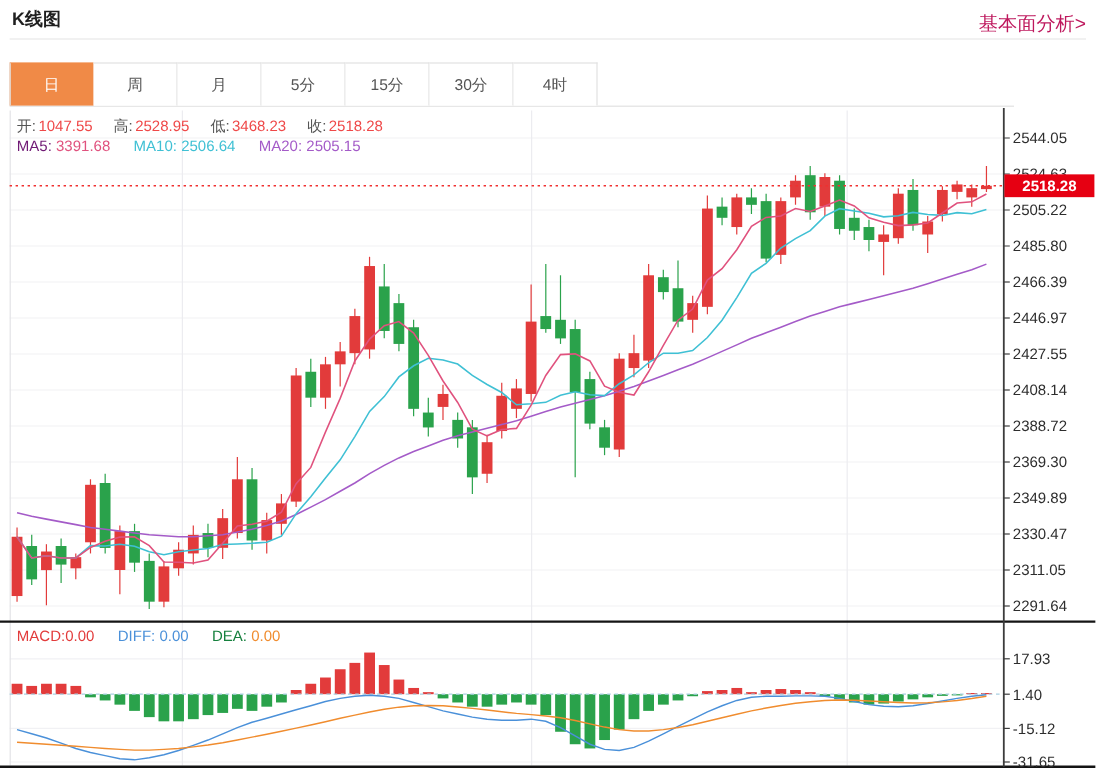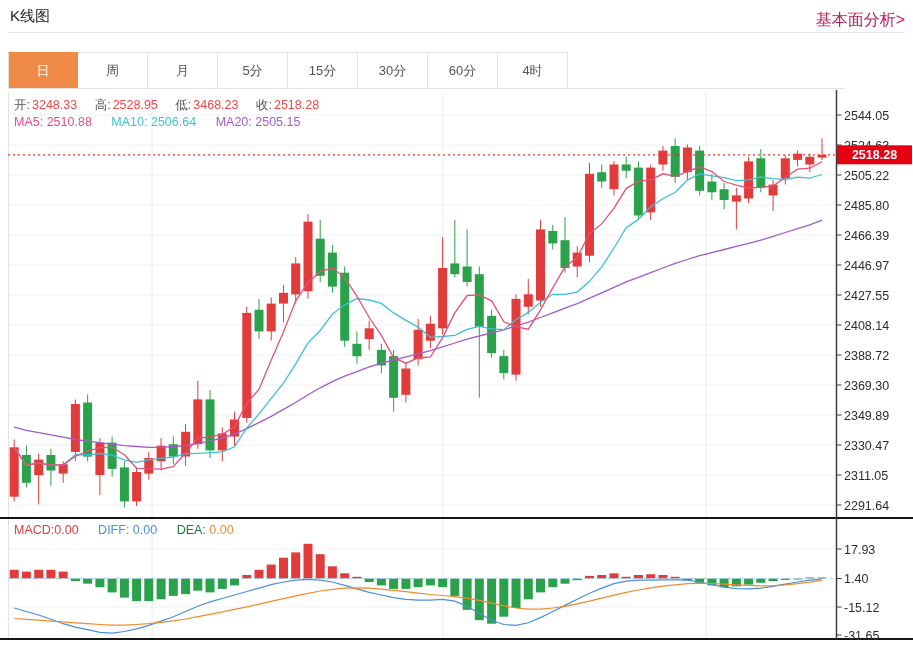--- a/index.html
+++ b/index.html
@@ -1,21 +1,21 @@
 <!DOCTYPE html>
 <html><head>
 <meta charset="utf-8">
 <style>
   * { margin:0; padding:0; box-sizing:border-box; }
   html,body { background:#fff; }
   body { width:913px; height:647px; font-family:"Liberation Sans","DejaVu Sans",sans-serif; position:relative; overflow:hidden; }
   .page { position:relative; width:913px; height:647px; background:#fff; }
 
   .header { position:absolute; top:0; left:8px; right:8px; height:33px; border-bottom:1px solid #e8e8e8; }
-  .title { position:absolute; left:2px; top:7px; font-size:15px; font-weight:normal; color:#1f1f1f; }
+  .title { position:absolute; left:2px; top:7px; font-size:15px; font-weight:bold; color:#1f1f1f; }
   .fa-link { position:absolute; right:0; top:10px; font-size:16px; color:#be185d; text-decoration:none; cursor:pointer; }
 
   .tabs { position:absolute; top:52px; left:8px; width:837px; height:37px; display:flex; border-bottom:1px solid #e2e2e2; background:#fff; }
   .tab { width:70px; height:36px; line-height:36px; text-align:center; font-size:13px; color:#555;
          border-top:1px solid #e2e2e2; border-right:1px solid #e2e2e2; cursor:pointer; background:#fff; }
   .tab:first-child { border-left:1px solid #e2e2e2; }
   .tab.active { color:#fff; border-top-color:transparent; border-right-color:transparent; }
 
   .chart-area { position:absolute; top:88px; left:0; width:913px; height:559px; }
   .chart-area svg { position:absolute; top:0; left:0; }
@@ -39,21 +39,20 @@
     <a class="fa-link">基本面分析&gt;</a>
   </div>
 
   <div class="tabs">
     <div class="tab active" style="background: rgb(240, 138, 71);">日</div>
     <div class="tab">周</div>
     <div class="tab">月</div>
     <div class="tab">5分</div>
     <div class="tab">15分</div>
     <div class="tab">30分</div>
-    <div class="tab">60分</div>
     <div class="tab">4时</div>
   </div>
 
   <div class="chart-area">
     <svg id="chart" width="913" height="559" viewBox="0 88 913 559">
         <g>
           <line x1="8" y1="115" x2="836" y2="115" stroke="#f1f1f4" stroke-width="1"></line>
           <line x1="8" y1="145" x2="836" y2="145" stroke="#f1f1f4" stroke-width="1"></line>
           <line x1="8" y1="175" x2="836" y2="175" stroke="#f1f1f4" stroke-width="1"></line>
           <line x1="8" y1="205" x2="836" y2="205" stroke="#f1f1f4" stroke-width="1"></line>
@@ -328,28 +327,28 @@
           <line x1="836.5" y1="635" x2="841.5" y2="635" stroke="#3c3c3c" stroke-width="1"></line>
           <text x="844" y="639.5" font-size="12.5" fill="#2d2d2d">-31.65</text>
         </g>
         <g>
           <rect x="837" y="145.3" width="75" height="19" fill="#e60012"></rect>
           <text x="874.5" y="159.3" font-size="12.5" fill="#ffffff" font-weight="bold" text-anchor="middle">2518.28</text>
         </g>
       </svg>
 
     <div class="legend ohlc-row">
-      <span class="lb">开:</span><span class="vl">3248.33</span>
+      <span class="lb">开:</span><span class="vl">1047.55</span>
       <span class="lb">高:</span><span class="vl">2528.95</span>
       <span class="lb">低:</span><span class="vl">3468.23</span>
       <span class="lb">收:</span><span class="vl">2518.28</span>
     </div>
 
     <div class="legend ma-row">
-      <span style="color: #ec4899;">MA5:</span>&nbsp;<span class="pair" style="color: rgb(224, 82, 126);">2510.88</span>
+      <span style="color: #701a75;">MA5:</span>&nbsp;<span class="pair" style="color: rgb(224, 82, 126);">3391.68</span>
       <span style="color: rgb(63, 192, 212);">MA10:</span>&nbsp;<span class="pair" style="color: rgb(63, 192, 212);">2506.64</span>
       <span style="color: rgb(164, 91, 200);">MA20:</span>&nbsp;<span class="pair" style="color: rgb(164, 91, 200);">2505.15</span>
     </div>
 
     <div class="legend macd-row">
       <span style="color: rgb(226, 59, 59); margin-top: 18px;">MACD:</span><span class="pair" style="color: rgb(226, 59, 59);">0.00</span>
       <span style="color: rgb(74, 144, 217);">DIFF:</span>&nbsp;<span class="pair" style="color: rgb(74, 144, 217);">0.00</span>
       <span style="color: #15803d;">DEA:</span>&nbsp;<span class="pair" style="color: rgb(240, 140, 46);">0.00</span>
     </div>
   </div>

